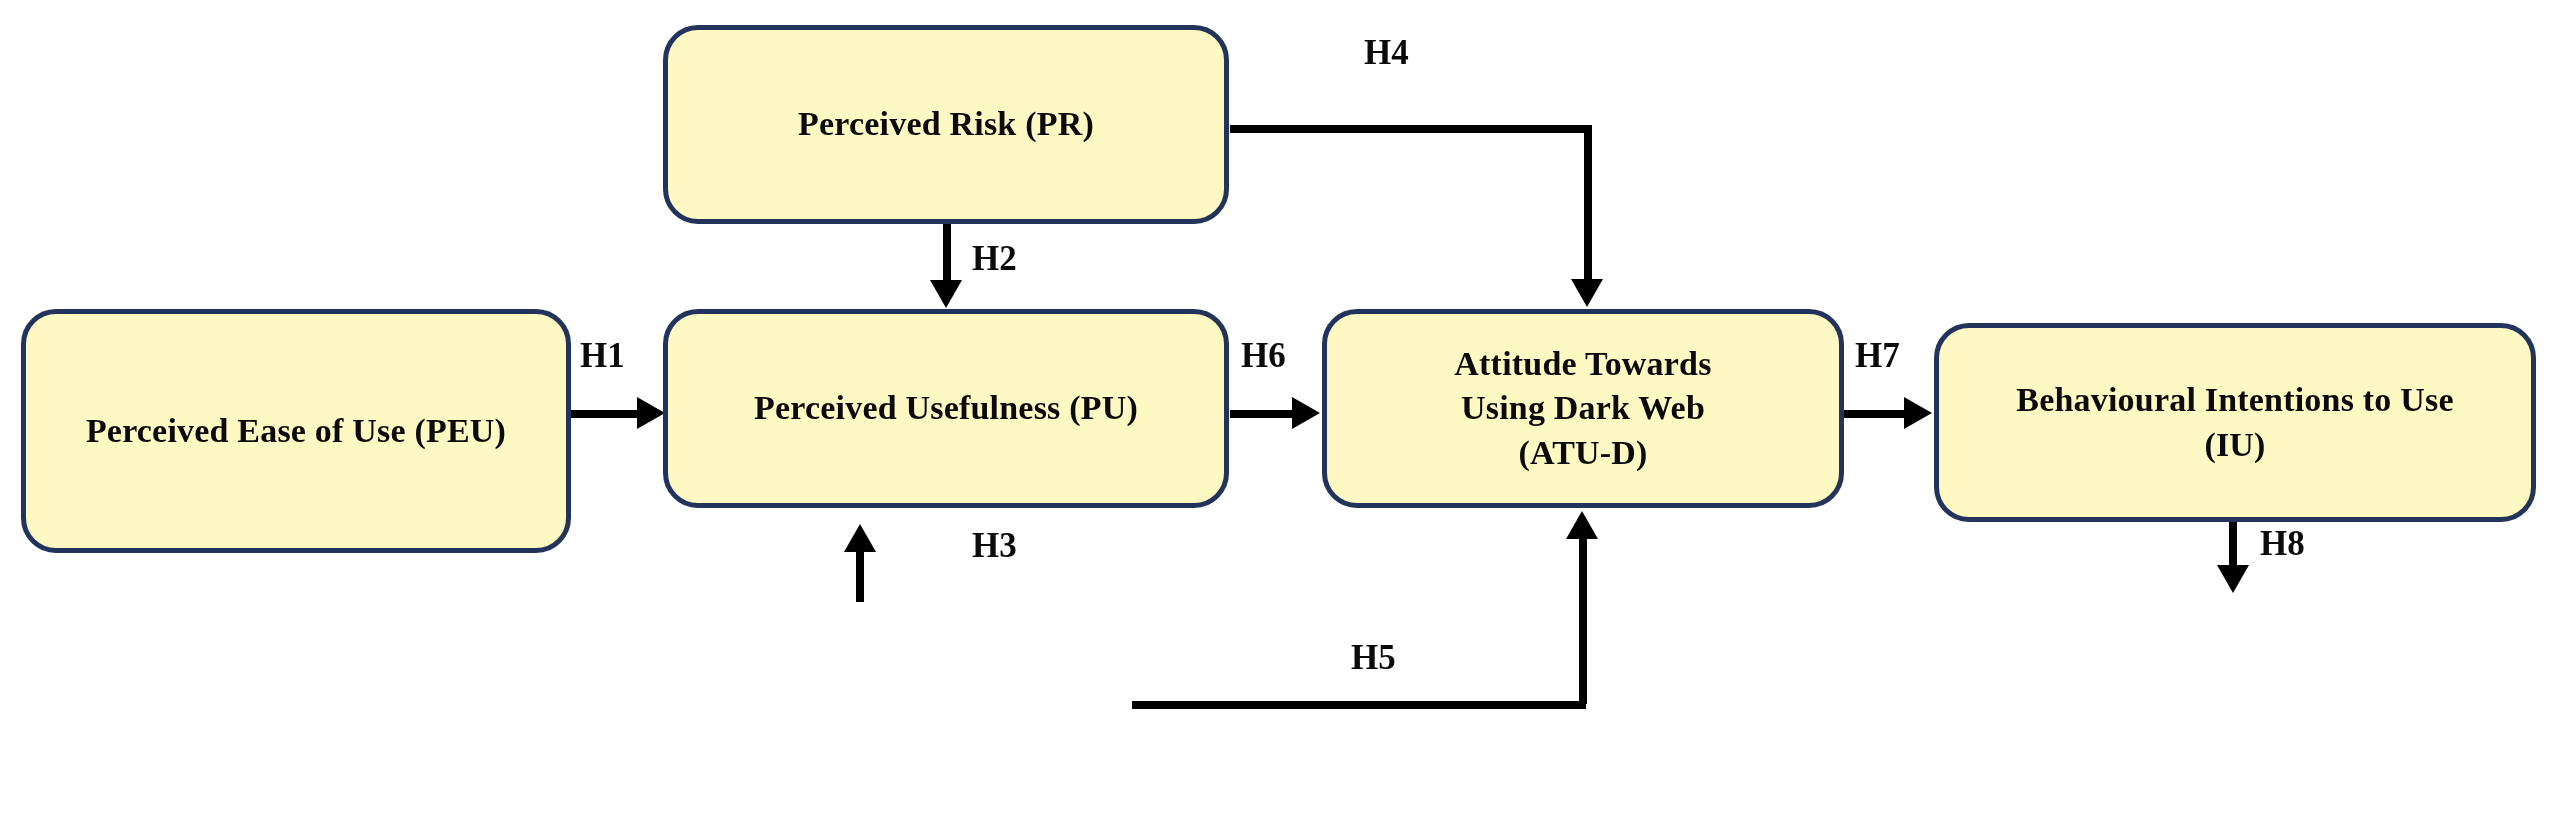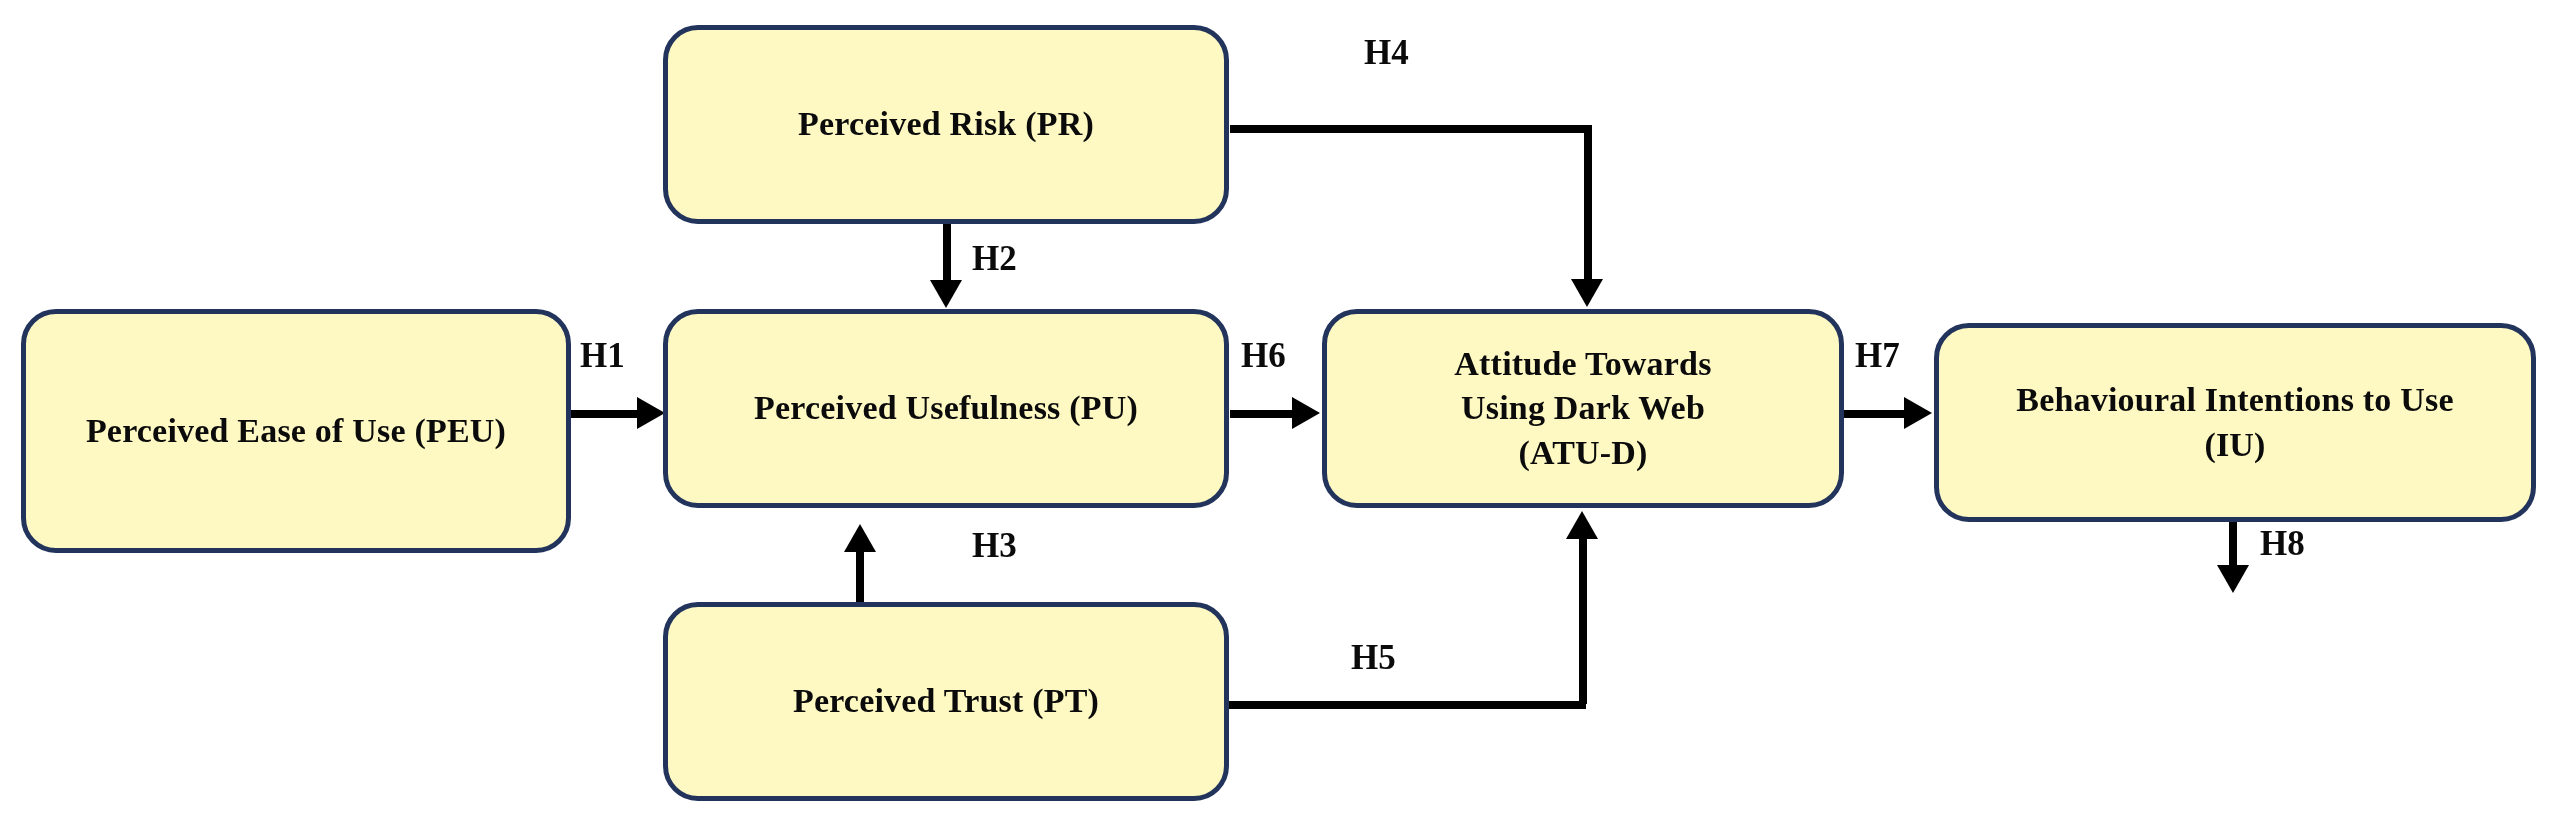--- a/index.html
+++ b/index.html
@@ -108,23 +108,20 @@
   </div>
 
   <div class="node" id="node-pr">
     <span class="node-label">Perceived Risk (PR)</span>
   </div>
 
   <div class="node" id="node-pu">
     <span class="node-label">Perceived Usefulness (PU)</span>
   </div>
 
-  <div class="node" id="node-pt">
-    <span class="node-label">Perceived Trust (PT)</span>
-  </div>
 
   <div class="node" id="node-atud">
     <span class="node-label">Attitude  Towards
 Using Dark Web
 (ATU-D)</span>
   </div>
 
   <div class="node" id="node-iu">
     <span class="node-label">Behavioural Intentions to Use
 (IU)</span>

